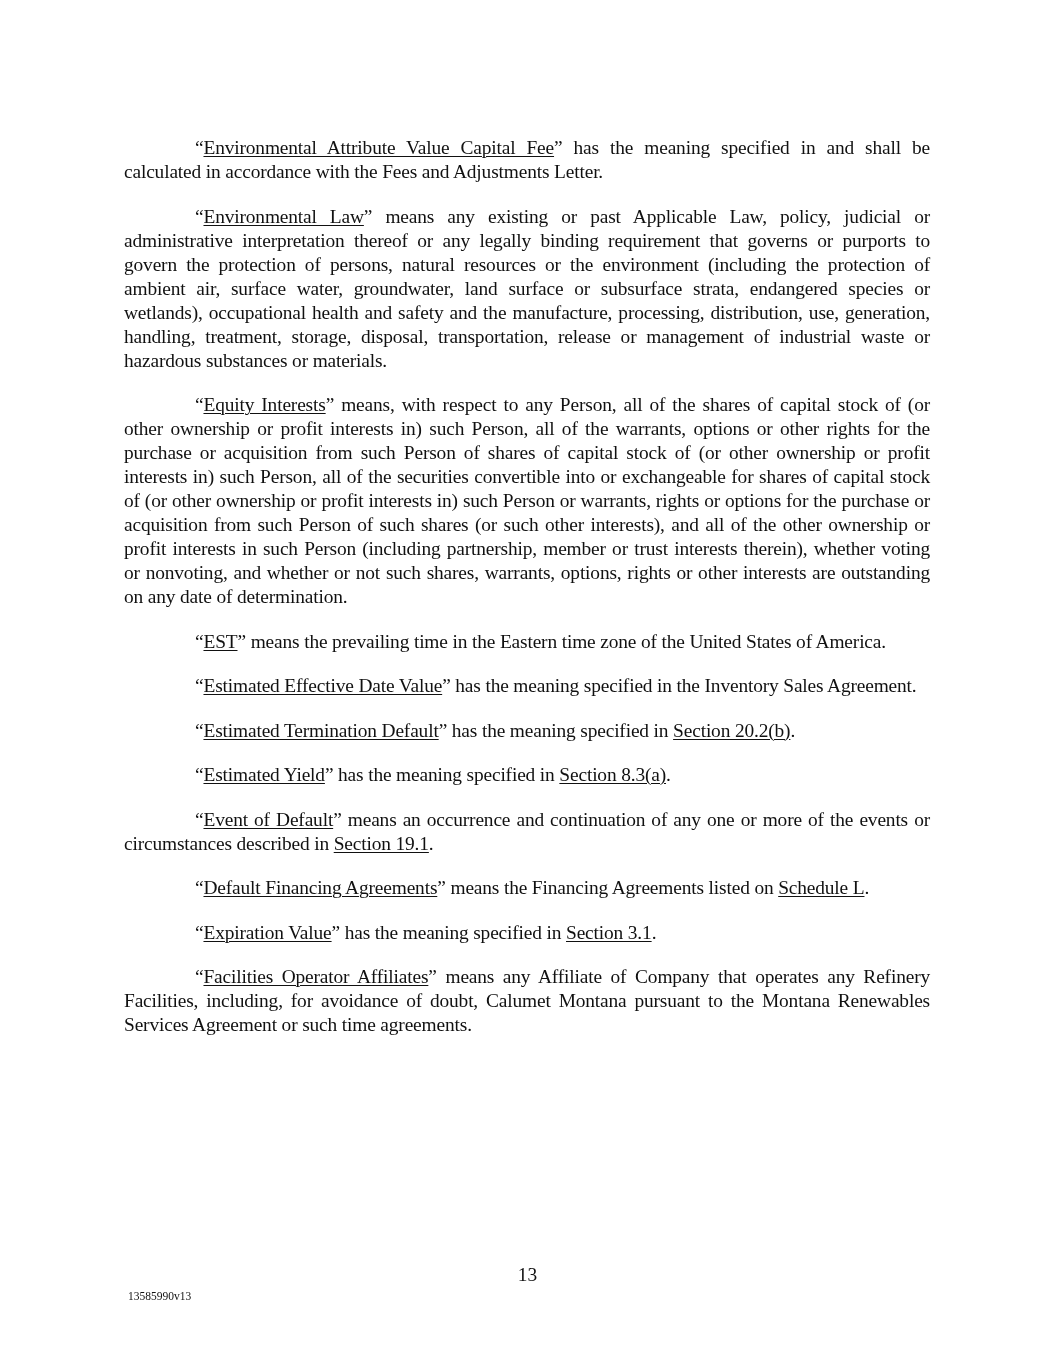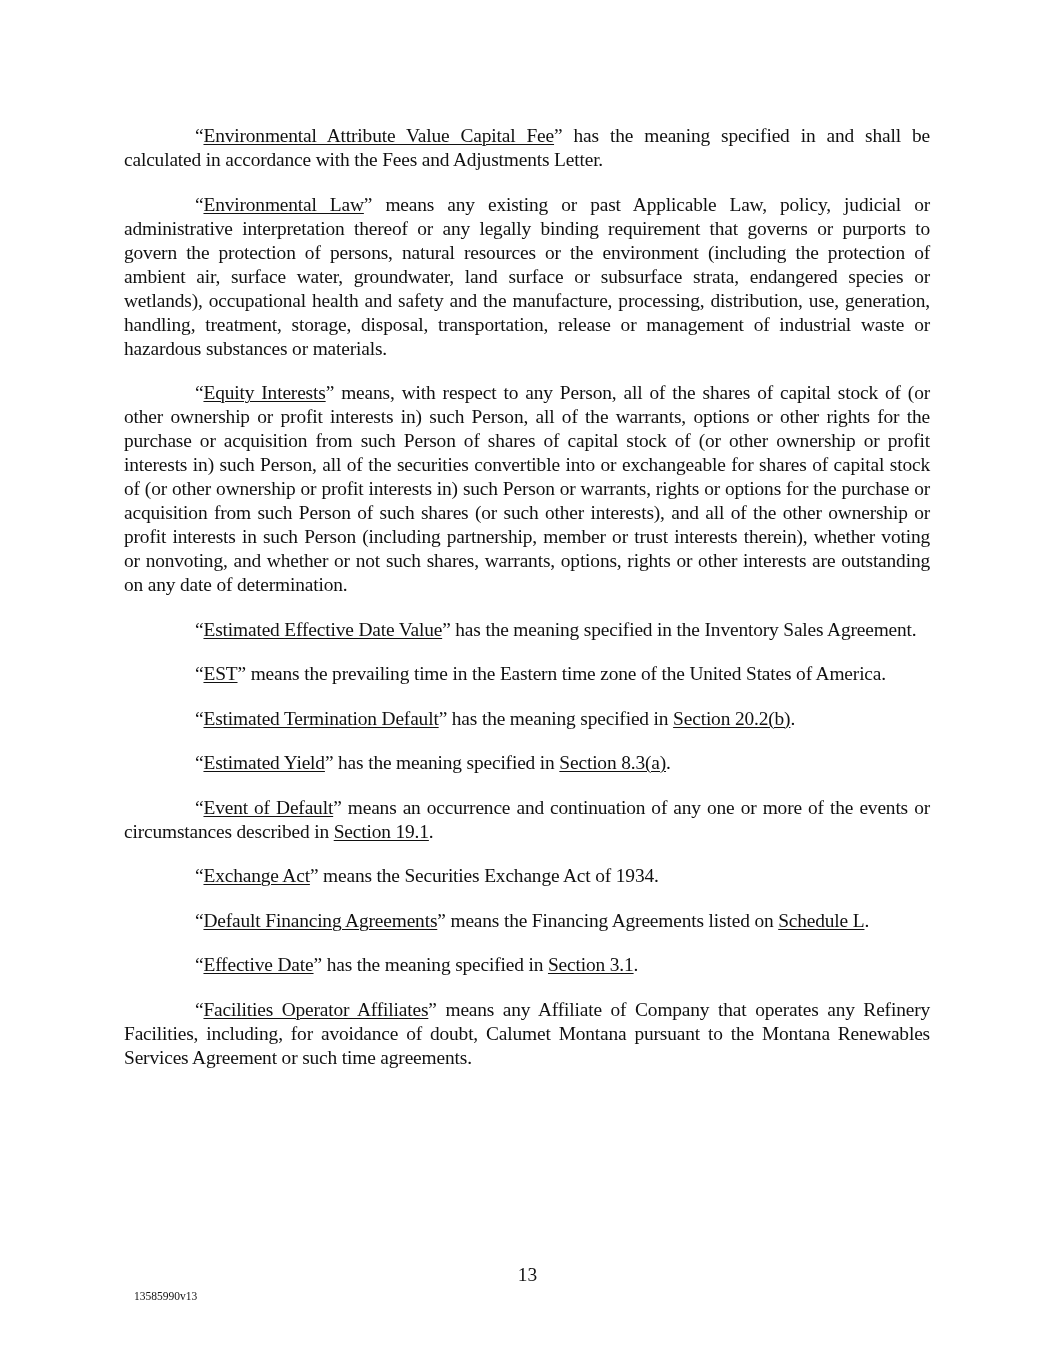--- a/index.html
+++ b/index.html
@@ -11,21 +11,21 @@
       width: 1055px;
       height: 1365px;
       position: relative;
       overflow: hidden;
       font-family: "Liberation Serif", "DejaVu Serif", serif;
       color: #111111;
     }
     .page {
       position: absolute;
       left: 124px;
-      top: 124px;
+      top: 136px;
       width: 806px;
     }
     .para {
       font-size: 19.4px;
       line-height: 24px;
       text-align: justify;
       text-indent: 71px;
       margin: 0 0 20.5px 0;
       letter-spacing: -0.15px;
     }
@@ -38,38 +38,37 @@
       position: absolute;
       top: 1264px;
       left: 0;
       width: 1055px;
       text-align: center;
       font-size: 19.4px;
     }
     .doc-id {
       position: absolute;
       top: 1290px;
-      left: 134px;
+      left: 128px;
       font-size: 11.5px;
     }
   </style>
 </head>
 <body>
 
 <div class="page">
   <div id="definitions">
       <p class="para"><span>“</span><span class="u">Environmental Attribute Value Capital Fee</span><span>”</span><span> has the meaning specified in and shall be calculated in accordance with the Fees and Adjustments Letter.</span></p>
       <p class="para"><span>“</span><span class="u">Environmental Law</span><span>”</span><span> means any existing or past Applicable Law, policy, judicial or administrative interpretation thereof or any legally binding requirement that governs or purports to govern the protection of persons, natural resources or the environment (including the protection of ambient air, surface water, groundwater, land surface or subsurface strata, endangered species or wetlands), occupational health and safety and the manufacture, processing, distribution, use, generation, handling, treatment, storage, disposal, transportation, release or management of industrial waste or hazardous substances or materials.</span></p>
       <p class="para"><span>“</span><span class="u">Equity Interests</span><span>”</span><span> means, with respect to any Person, all of the shares of capital stock of (or other ownership or profit interests in) such Person, all of the warrants, options or other rights for the purchase or acquisition from such Person of shares of capital stock of (or other ownership or profit interests in) such Person, all of the securities convertible into or exchangeable for shares of capital stock of (or other ownership or profit interests in) such Person or warrants, rights or options for the purchase or acquisition from such Person of such shares (or such other interests), and all of the other ownership or profit interests in such Person (including partnership, member or trust interests therein), whether voting or nonvoting, and whether or not such shares, warrants, options, rights or other interests are outstanding on any date of determination.</span></p>
+      <p class="para"><span>“</span><span class="u">EST</span><span>”</span><span> means the prevailing time in the Eastern time zone of the United States of America.</span></p>
       <p class="para"><span>“</span><span class="u">Estimated Effective Date Value</span><span>”</span><span> has the meaning specified in the Inventory Sales Agreement.</span></p>
-      <p class="para"><span>“</span><span class="u">EST</span><span>”</span><span> means the prevailing time in the Eastern time zone of the United States of America.</span></p>
       <p class="para"><span>“</span><span class="u">Estimated Termination Default</span><span>”</span><span> has the meaning specified in </span><span class="u">Section 20.2(b)</span><span>.</span></p>
       <p class="para"><span>“</span><span class="u">Estimated Yield</span><span>”</span><span> has the meaning specified in </span><span class="u">Section 8.3(a)</span><span>.</span></p>
       <p class="para"><span>“</span><span class="u">Event of Default</span><span>”</span><span> means an occurrence and continuation of any one or more of the events or circumstances described in </span><span class="u">Section 19.1</span><span>.</span></p>
-      <p class="para"><span>“</span><span class="u">Exchange Act</span><span>”</span><span> means the Securities Exchange Act of 1934.</span></p>
       <p class="para"><span>“</span><span class="u">Default Financing Agreements</span><span>”</span><span> means the Financing Agreements listed on </span><span class="u">Schedule L</span><span>.</span></p>
-      <p class="para"><span>“</span><span class="u">Effective Date</span><span>”</span><span> has the meaning specified in </span><span class="u">Section 3.1</span><span>.</span></p>
+      <p class="para"><span>“</span><span class="u">Expiration Value</span><span>”</span><span> has the meaning specified in </span><span class="u">Section 3.1</span><span>.</span></p>
       <p class="para"><span>“</span><span class="u">Facilities Operator Affiliates</span><span>”</span><span> means any Affiliate of Company that operates any Refinery Facilities, including, for avoidance of doubt, Calumet Montana pursuant to the Montana Renewables Services Agreement or such time agreements.</span></p>
     </div>
 </div>
 
 <div class="page-number">13</div>
 <div class="doc-id">13585990v13</div>
 
 </body></html>

